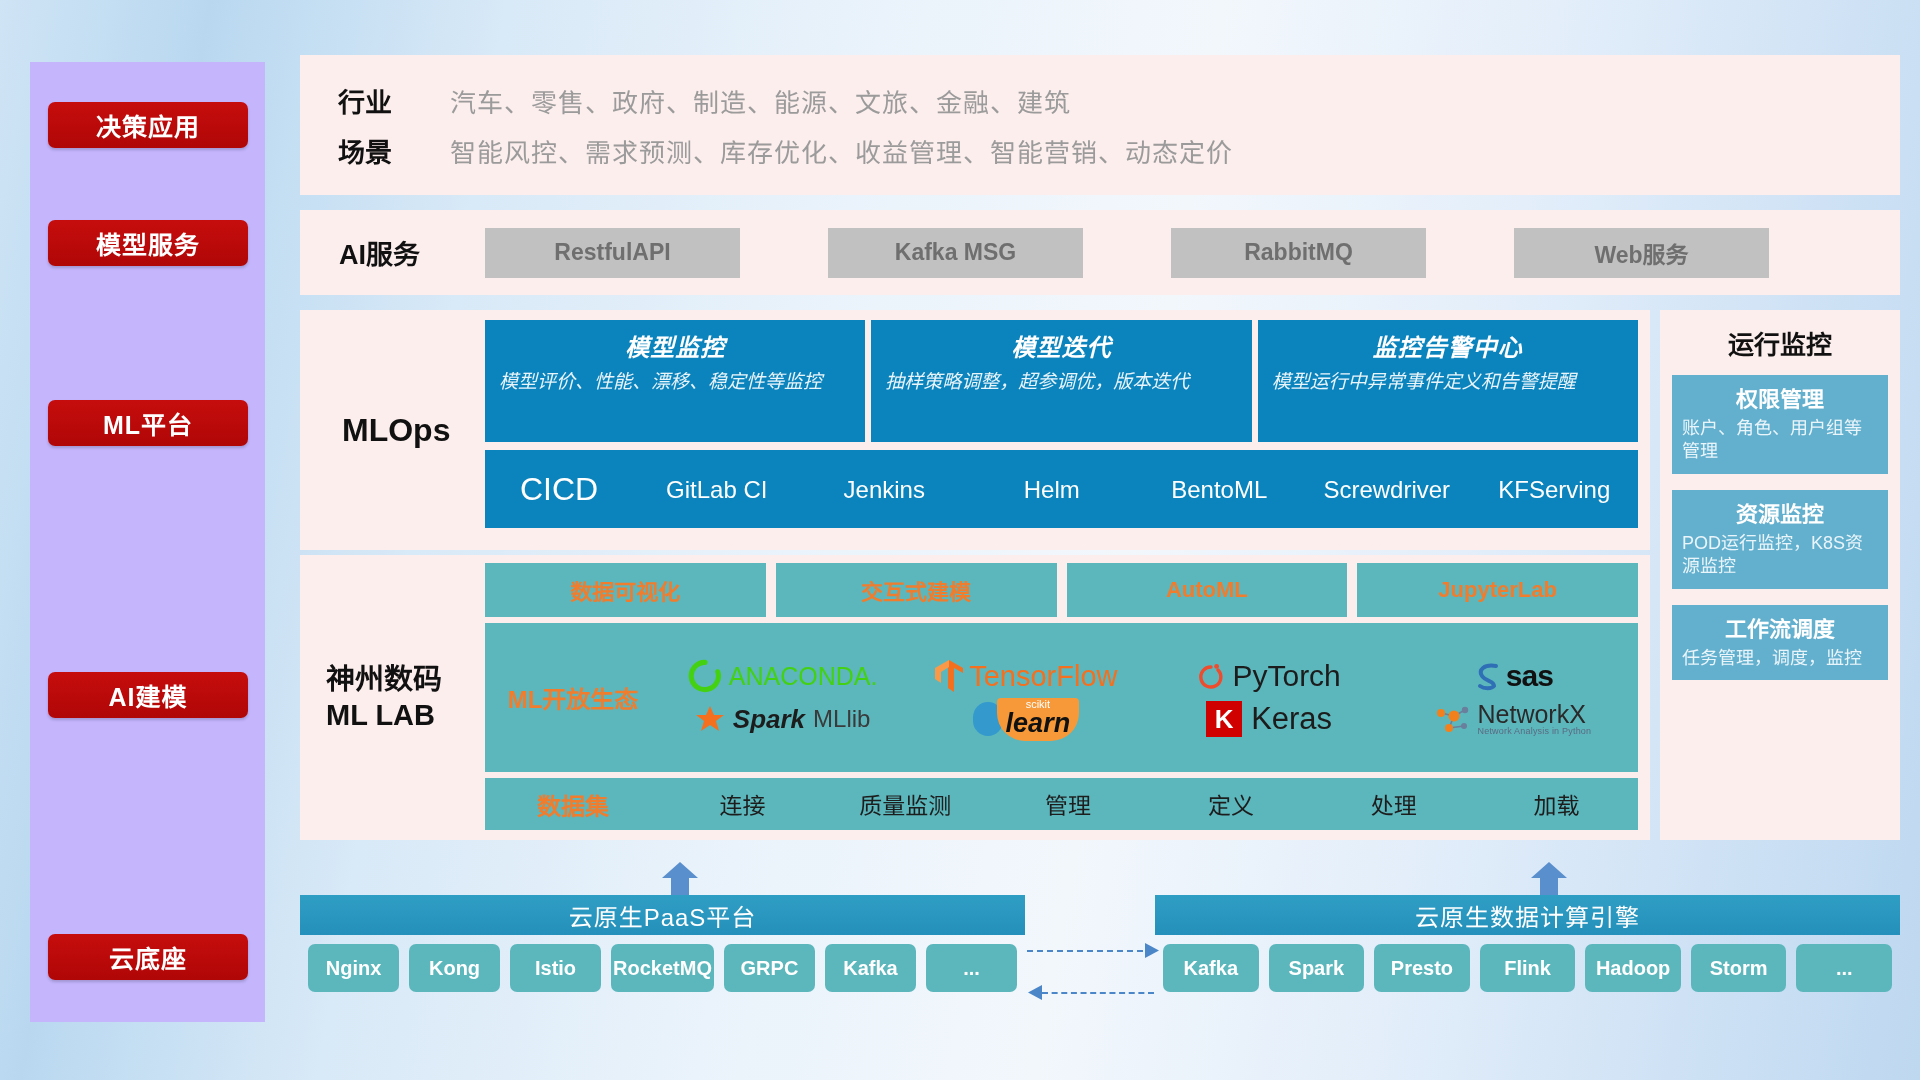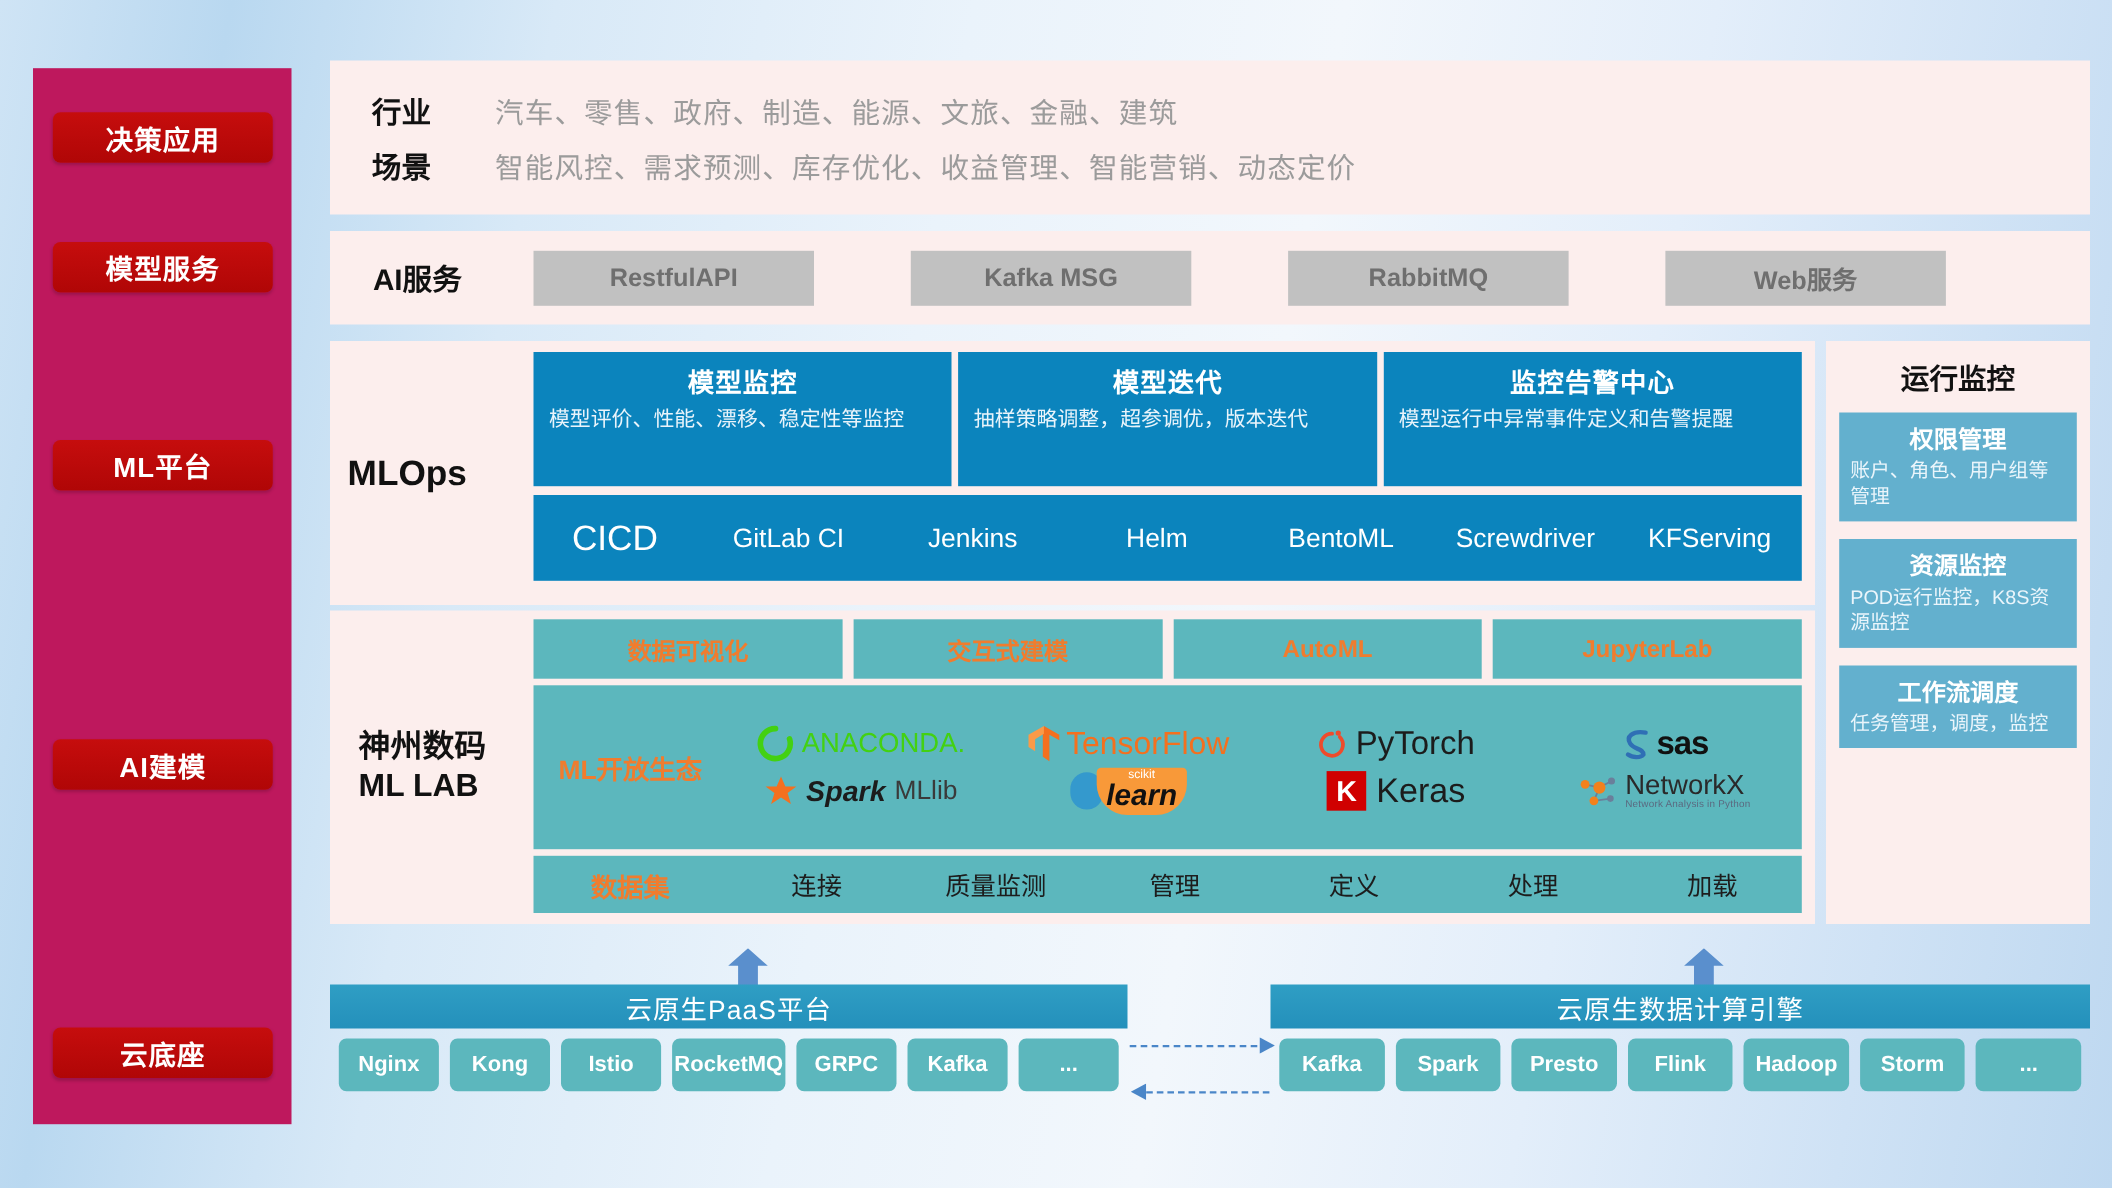--- a/index.html
+++ b/index.html
@@ -13,21 +13,21 @@
     background: linear-gradient(100deg,
       #cfe4f5 0%, #b9d8f0 10%, #d8e9f7 24%, #eaf3fb 42%,
       #f2f7fc 58%, #e3eefa 74%, #cfe2f5 88%, #bed8f0 100%);
     position: relative;
   }
 
   
   #left-rail {
     position: absolute; left: 30px; top: 62px;
     width: 235px; height: 960px;
-    background: #be185d;
+    background: #c4b5fd;
     display: flex; flex-direction: column;
     align-items: center;
   }
   .rail-chip {
     position: absolute;
     left: 18px; width: 200px; height: 46px;
     background: linear-gradient(180deg,#c60d0d 0%,#b00606 100%);
     border-radius: 7px;
     color: #fff; font-weight: bold; font-size: 25px;
     display: flex; align-items: center; justify-content: center;
@@ -54,24 +54,24 @@
   #band-svc .lbl { width: 185px; padding-left: 39px; font-weight:bold; font-size:27px; color:#111; }
   .svc-grid { display: flex; gap: 88px; }
   .svc-chip {
     width: 255px; height: 50px; background: #c1c1c1;
     color: #6f6f6f; font-weight: bold; font-size: 23px;
     display: flex; align-items: center; justify-content: center;
   }
 
   
   #band-mlops { top: 310px; width: 1350px; height: 240px; display: flex; align-items: stretch; }
-  #band-mlops .lbl { width: 185px; display:flex; align-items:center; padding-left: 16px;
+  #band-mlops .lbl { width: 185px; display:flex; align-items:center; padding-left: 42px;
                      font-weight:bold; font-size: 32px; color:#111; }
   .mlops-body { flex: 1; padding: 10px 12px 10px 0; display:flex; flex-direction:column; gap: 8px; }
-  .mlops-cards { display: flex; gap: 6px; height: 122px; }
+  .mlops-cards { display: flex; gap: 6px; height: 122px; font-style: italic; }
   .mlops-card {
     flex: 1; background: #0b84bd; color: #fff;
     padding: 8px 14px 6px;
     display: flex; flex-direction: column; align-items: stretch;
   }
   .mlops-card .t { font-size: 24px; font-weight: bold; text-align: center; margin-bottom: 6px; letter-spacing:1px;}
   .mlops-card .d { font-size: 19px; line-height: 1.32; color: #e9f4fb; }
   .cicd-bar {
     background: #0b84bd; color: #fff; height: 78px;
     display: flex; align-items: center; overflow: hidden;

